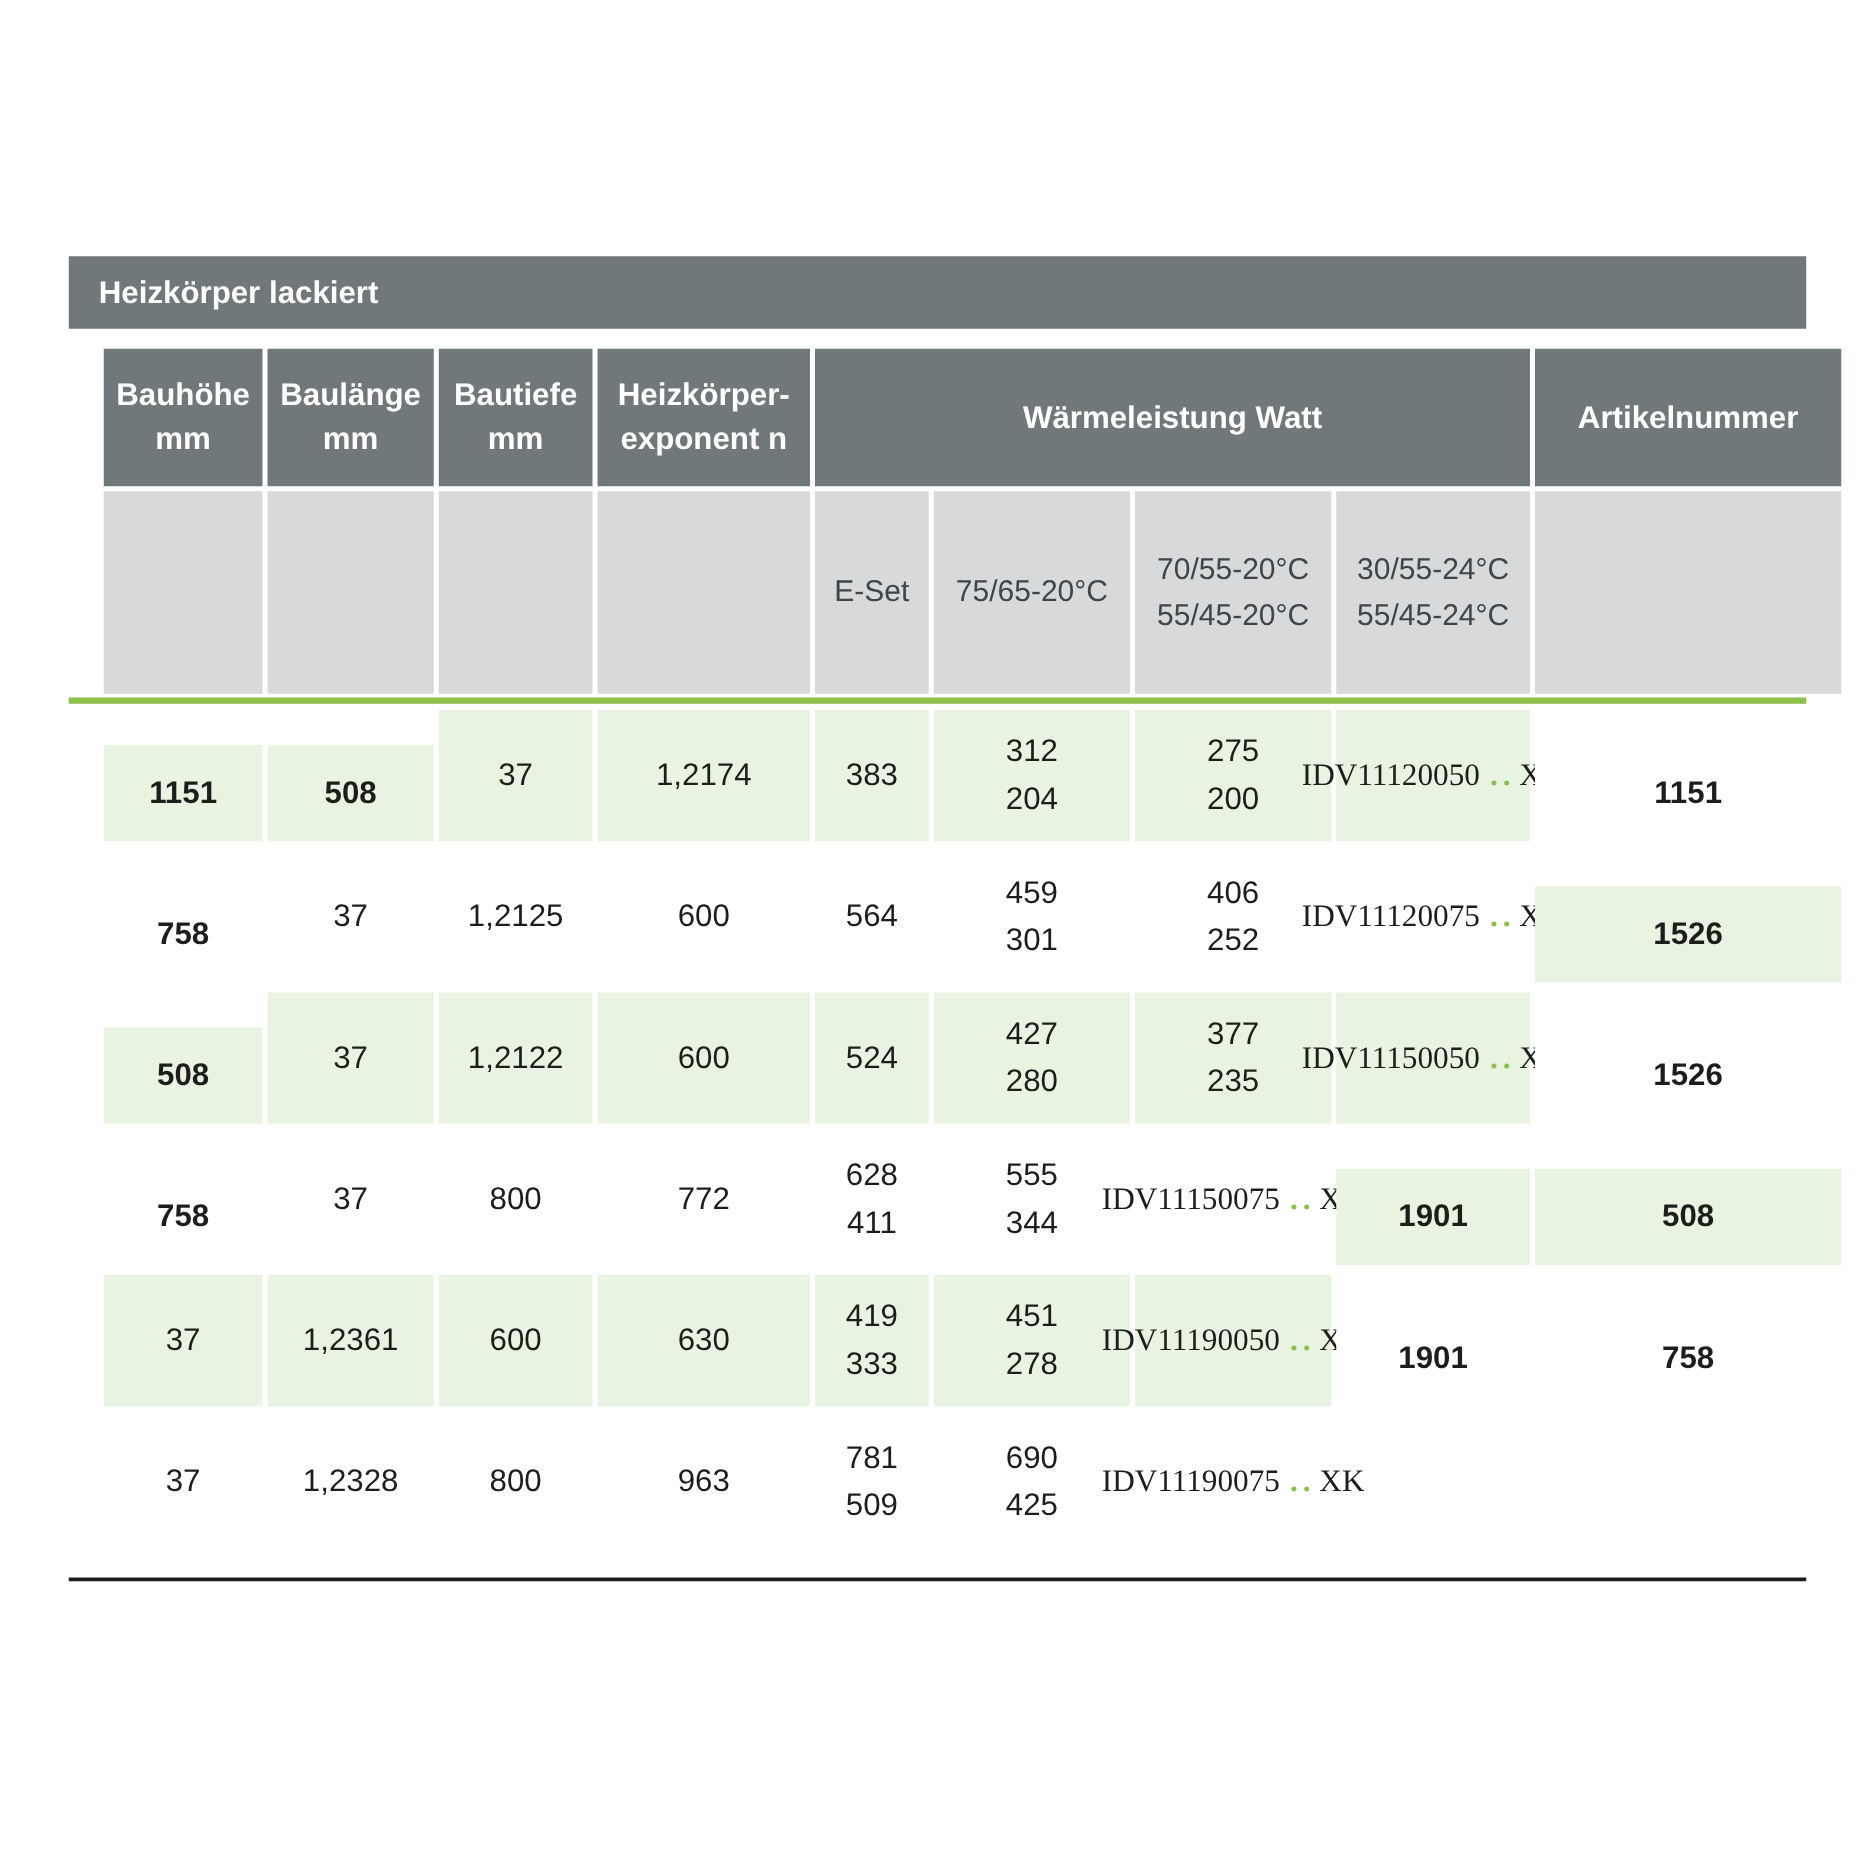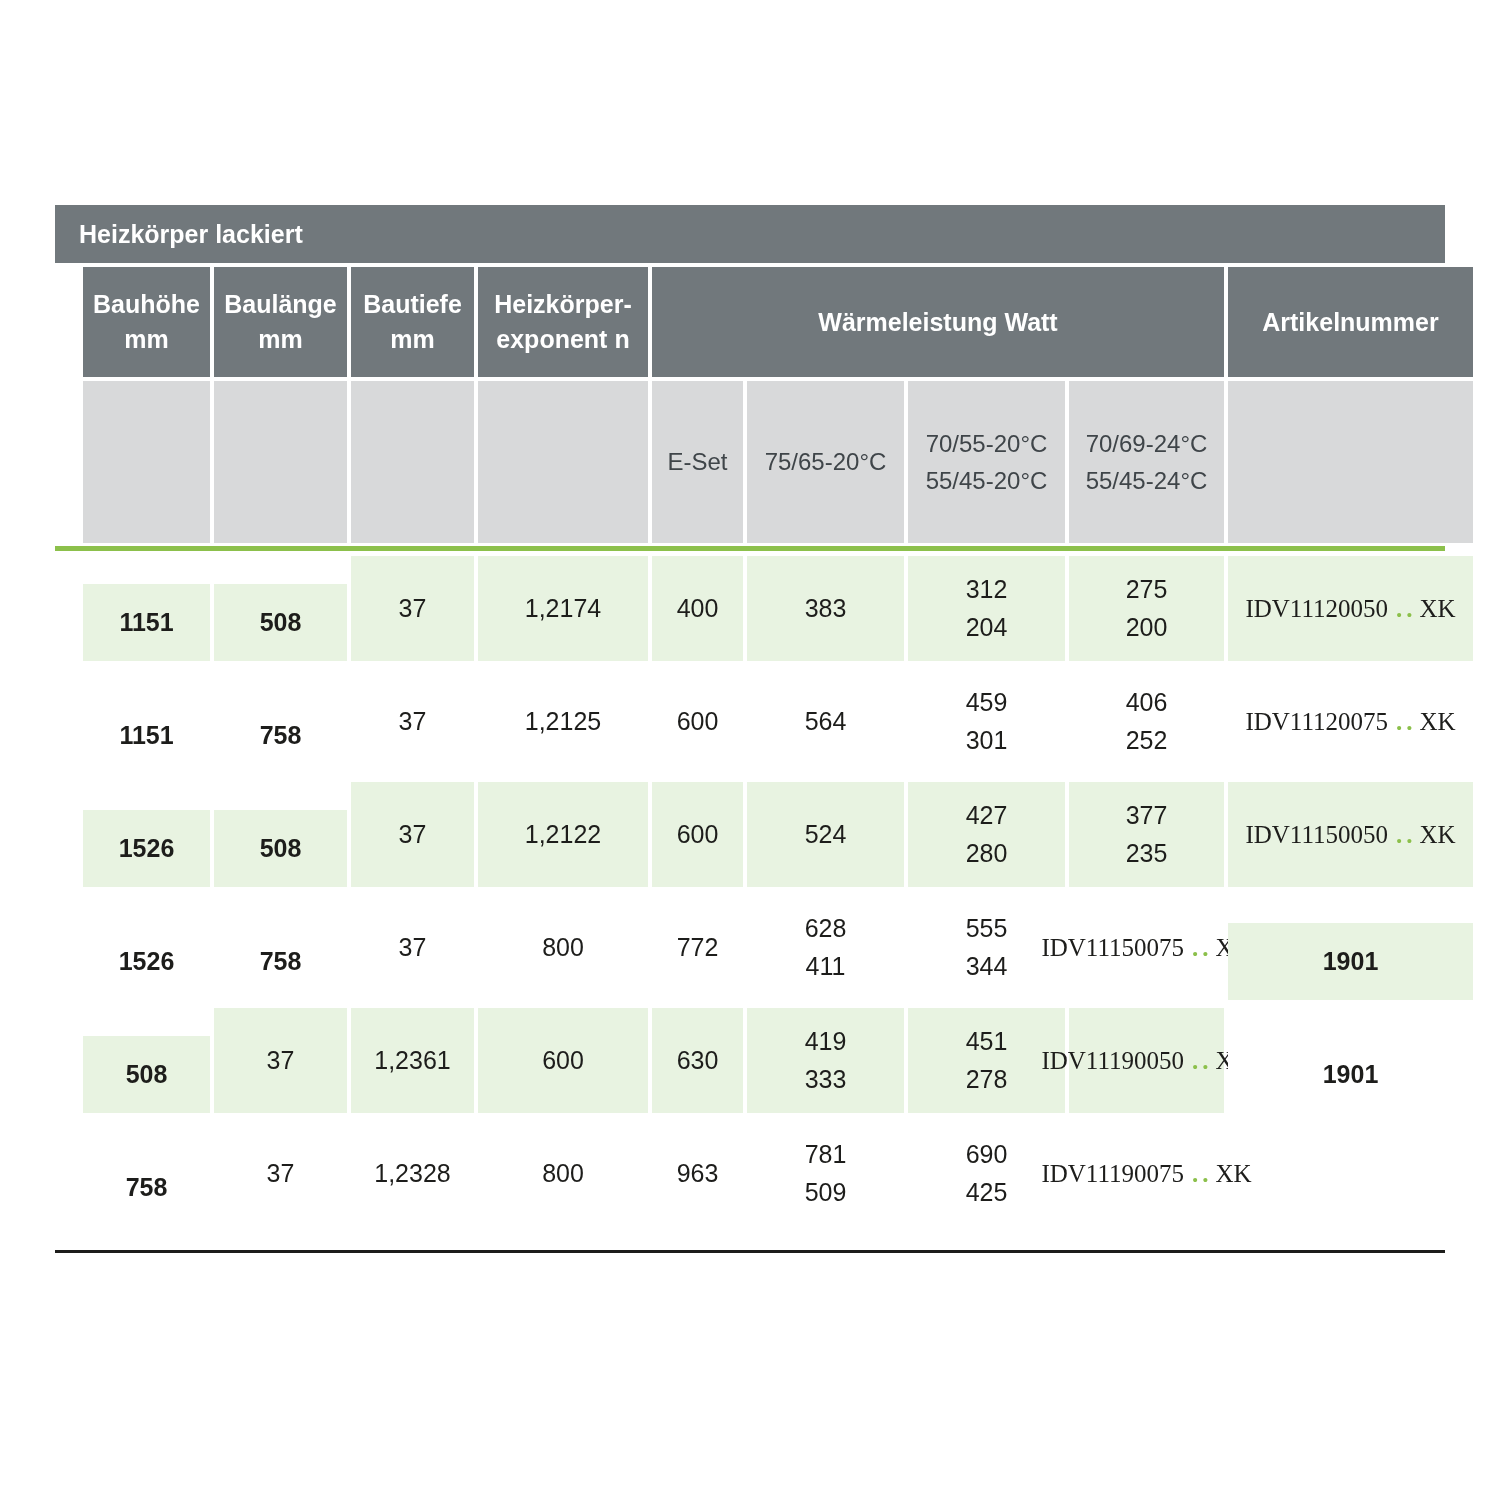--- a/index.html
+++ b/index.html
@@ -13,21 +13,21 @@
 
   .title-bar {
     background: #71787c;
     color: #ffffff;
     font-weight: bold;
     font-size: 25px;
     height: 58px;
     line-height: 58px;
     padding-left: 24px;
     box-sizing: border-box;
-    margin-bottom: 4px;
+    margin-bottom: 16px;
   }
 
   .grid {
     display: grid;
     grid-template-columns: 127px 133px 123px 170px 91px 157px 157px 155px 1fr;
     column-gap: 4px;
     width: 100%;
     padding-left: 28px;
   }
   .header-grid { grid-template-rows: 110px 162px; row-gap: 4px; }
@@ -103,34 +103,33 @@
       <div class="cell dark">Artikelnummer</div>
 
       <div class="cell light"></div>
       <div class="cell light"></div>
       <div class="cell light"></div>
       <div class="cell light"></div>
       <div class="cell light">E-Set</div>
       <div class="cell light">75/65-20°C</div>
       <div class="cell light">70/55-20°C
 55/45-20°C</div>
-      <div class="cell light">70/69-24°C
+      <div class="cell light">30/55-24°C
 55/45-24°C</div>
       <div class="cell light"></div>
     </div>
 
     <div class="green-line"></div>
 
     <div class="grid body-grid">
 
       <div class="cell data g bold">1151</div>
       <div class="cell data g bold">508</div>
       <div class="cell data g">37</div>
       <div class="cell data g">1,2174</div>
-      <div class="cell data g">400</div>
       <div class="cell data g">383</div>
       <div class="cell data g">312
 204</div>
       <div class="cell data g">275
 200</div>
       <div class="cell data g art">
         <span>IDV11120050</span>
         <span class="dots">..</span>
         <span>XK</span>
       </div>

